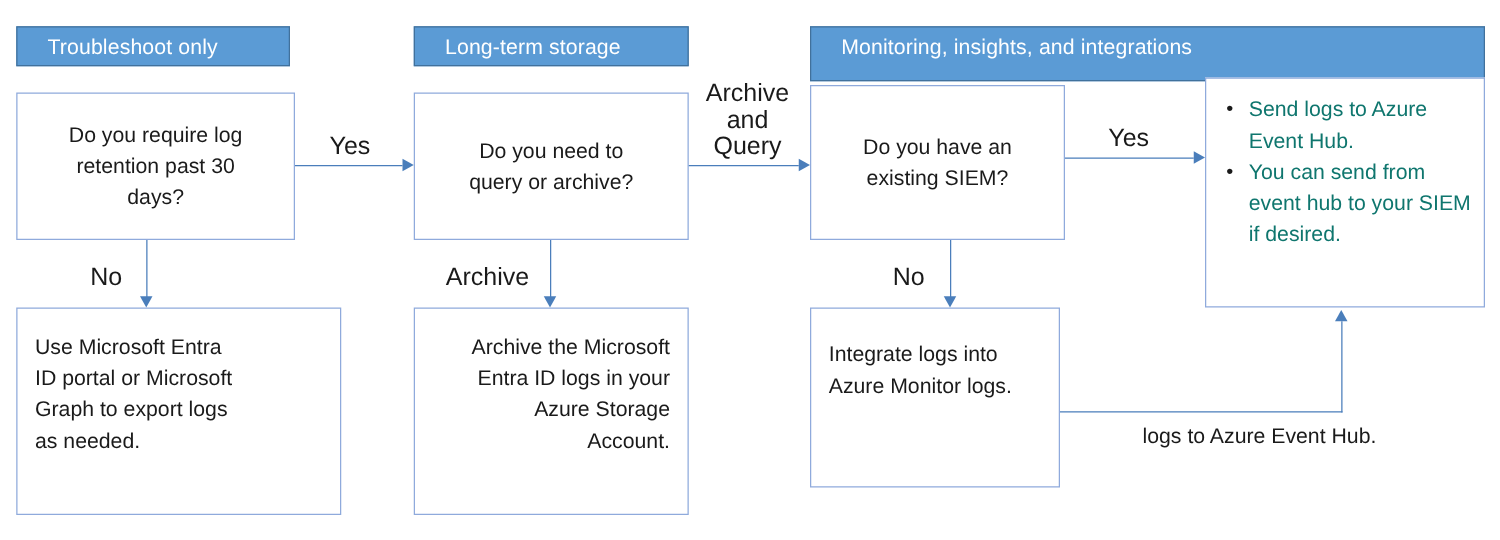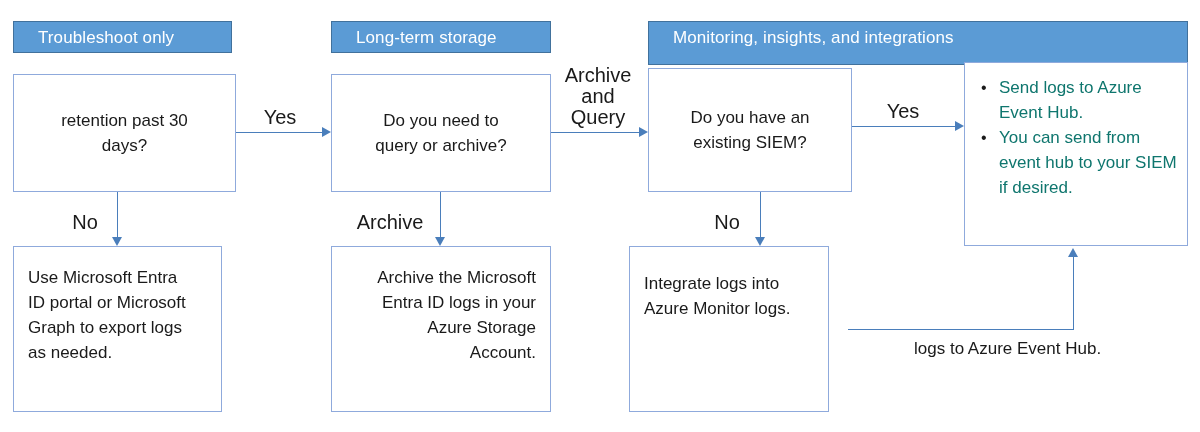--- a/index.html
+++ b/index.html
@@ -146,20 +146,21 @@
   <div class="banner" style="left:331px; width:220px; top:21px; height:32px;">
     <span>Long-term storage</span>
   </div>
 
   <div class="banner" style="left:648px; width:540px; top:21px; height:44px;">
     <span>Monitoring, insights, and integrations</span>
   </div>
 
   <div class="box center" style="left:13px; top:74px; width:223px; height:118px;">
     <div class="inner">
+      <div>Do you require log</div>
       <div>retention past 30</div>
       <div>days?</div>
     </div>
   </div>
 
   <div class="box center" style="left:331px; top:74px; width:220px; height:118px;">
     <div class="inner">
       <div>Do you need to</div>
       <div>query or archive?</div>
     </div>
@@ -172,39 +173,39 @@
     </div>
   </div>
 
   <div class="box" style="left:964px; top:62px; width:224px; height:184px;">
     <ul class="bullets" style="left:14px; top:12px; right:10px;">
       <li>Send logs to Azure Event Hub.</li>
       <li>You can send from event hub to your SIEM if desired.</li>
     </ul>
   </div>
 
-  <div class="box topleft" style="left:13px; top:246px; width:209px; height:166px;">
+  <div class="box topleft" style="left:13px; top:246px; width:260px; height:166px;">
     <div class="inner" style="top:18px;">
       <div>Use Microsoft Entra</div>
       <div>ID portal or Microsoft</div>
       <div>Graph to export logs</div>
       <div>as needed.</div>
     </div>
   </div>
 
   <div class="box topleft" style="left:331px; top:246px; width:220px; height:166px;">
     <div class="inner" style="top:18px;text-align:right;">
       <div>Archive the Microsoft</div>
       <div>Entra ID logs in your</div>
       <div>Azure Storage</div>
       <div>Account.</div>
     </div>
   </div>
 
-  <div class="box topleft" style="left:629px; top:246px; width:200px; height:166px;">
+  <div class="box topleft" style="left:648px; top:246px; width:200px; height:144px;">
     <div class="inner" style="top:24px;">
       <div>Integrate logs into</div>
       <div>Azure Monitor logs.</div>
     </div>
   </div>
 
   <div class="conn h" style="left:236px; top:132px; width:86px;"></div>
   <div class="arrow right" style="left:322px; top:127px;"></div>
   <div class="edge-label" style="left:245px; top:106px; width:70px;">Yes</div>
 

